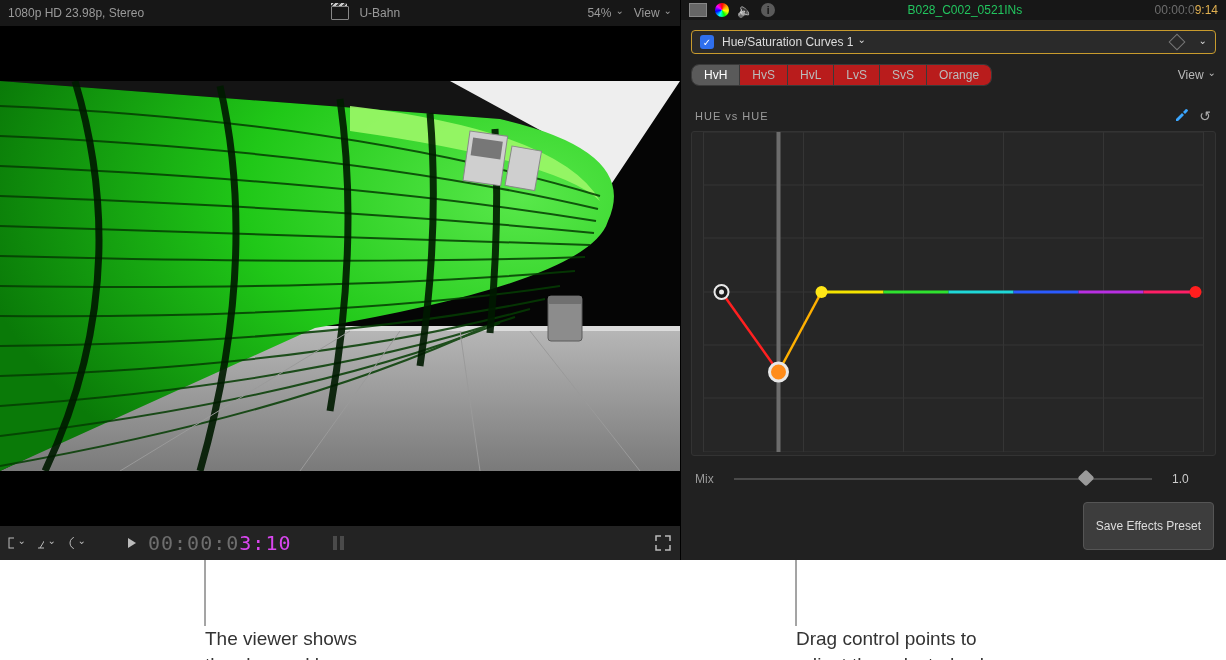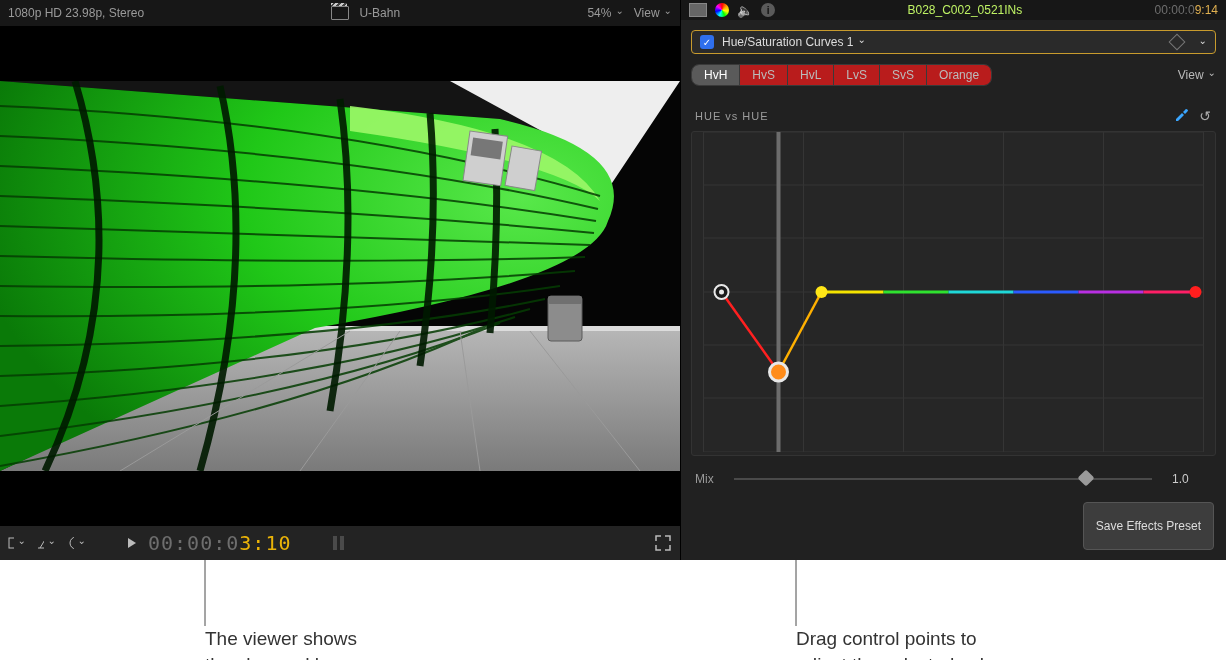--- a/index.html
+++ b/index.html
@@ -55,21 +55,21 @@
     display: flex;
     align-items: center;
     padding: 0 8px;
     gap: 12px;
     color: #aaa;
     font-size: 13px;
   }
   .tool-ico { width:18px;height:14px;display:flex;align-items:center;justify-content:center;color:#bbb;}
   .play { width:0;height:0;border-left:8px solid #bbb;border-top:5px solid transparent;border-bottom:5px solid transparent;}
   .timecode { font-family: Menlo, Monaco, monospace; font-size:20px; letter-spacing:1px;color:#6e6e6e;}
-  .timecode .hi { color:#eab308;}
+  .timecode .hi { color:#d946ef;}
   .expand { margin-left:auto; }
 
   
   .inspector {
     flex:1;
     background:#212121;
     border-left:1px solid #000;
     display:flex;
     flex-direction:column;
     font-size:12px;
@@ -237,21 +237,21 @@
       </span>
     </div>
   </div>
 
   <div class="inspector">
     <div class="insp-top">
       <span class="film"></span>
       <span class="wheel"></span>
       <span class="speaker"></span>
       <span class="info-i">i</span>
-      <span style="flex:1;text-align:center;color:#bef264">B028_C002_0521INs</span>
+      <span style="flex:1;text-align:center;color:#22c55e">B028_C002_0521INs</span>
       <span class="right">
         <span style="color:#6e6e6e">00:00:0</span><span class="tc-hi">9:14</span>
       </span>
     </div>
 
     <div class="effect-bar">
       <span class="chk">✓</span>
       <span class="dd chev">Hue/Saturation Curves 1</span>
       <span class="kf"></span>
       <span class="chev" style="margin-left:8px"></span>

